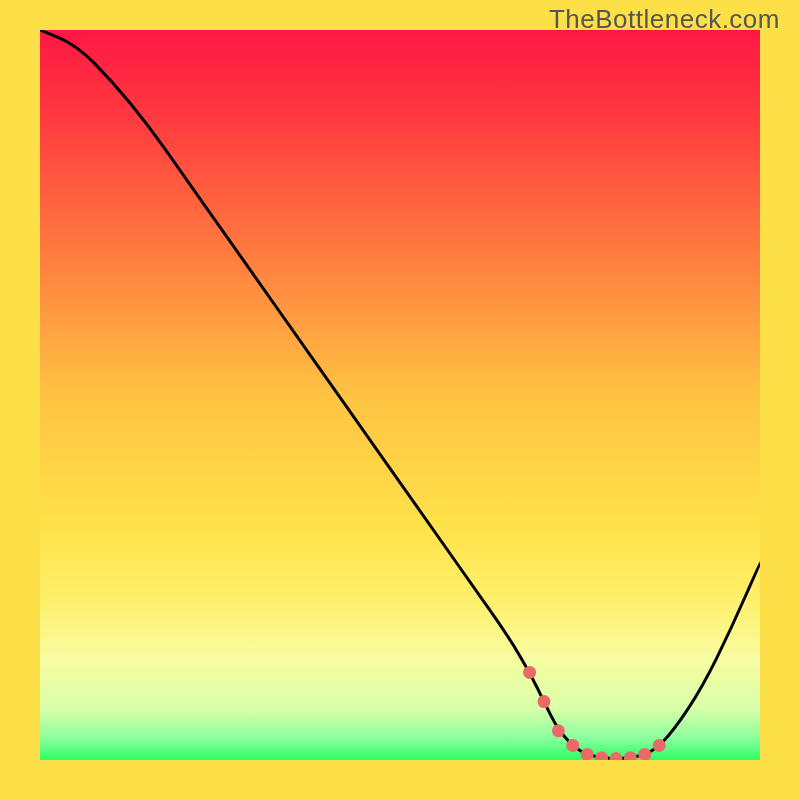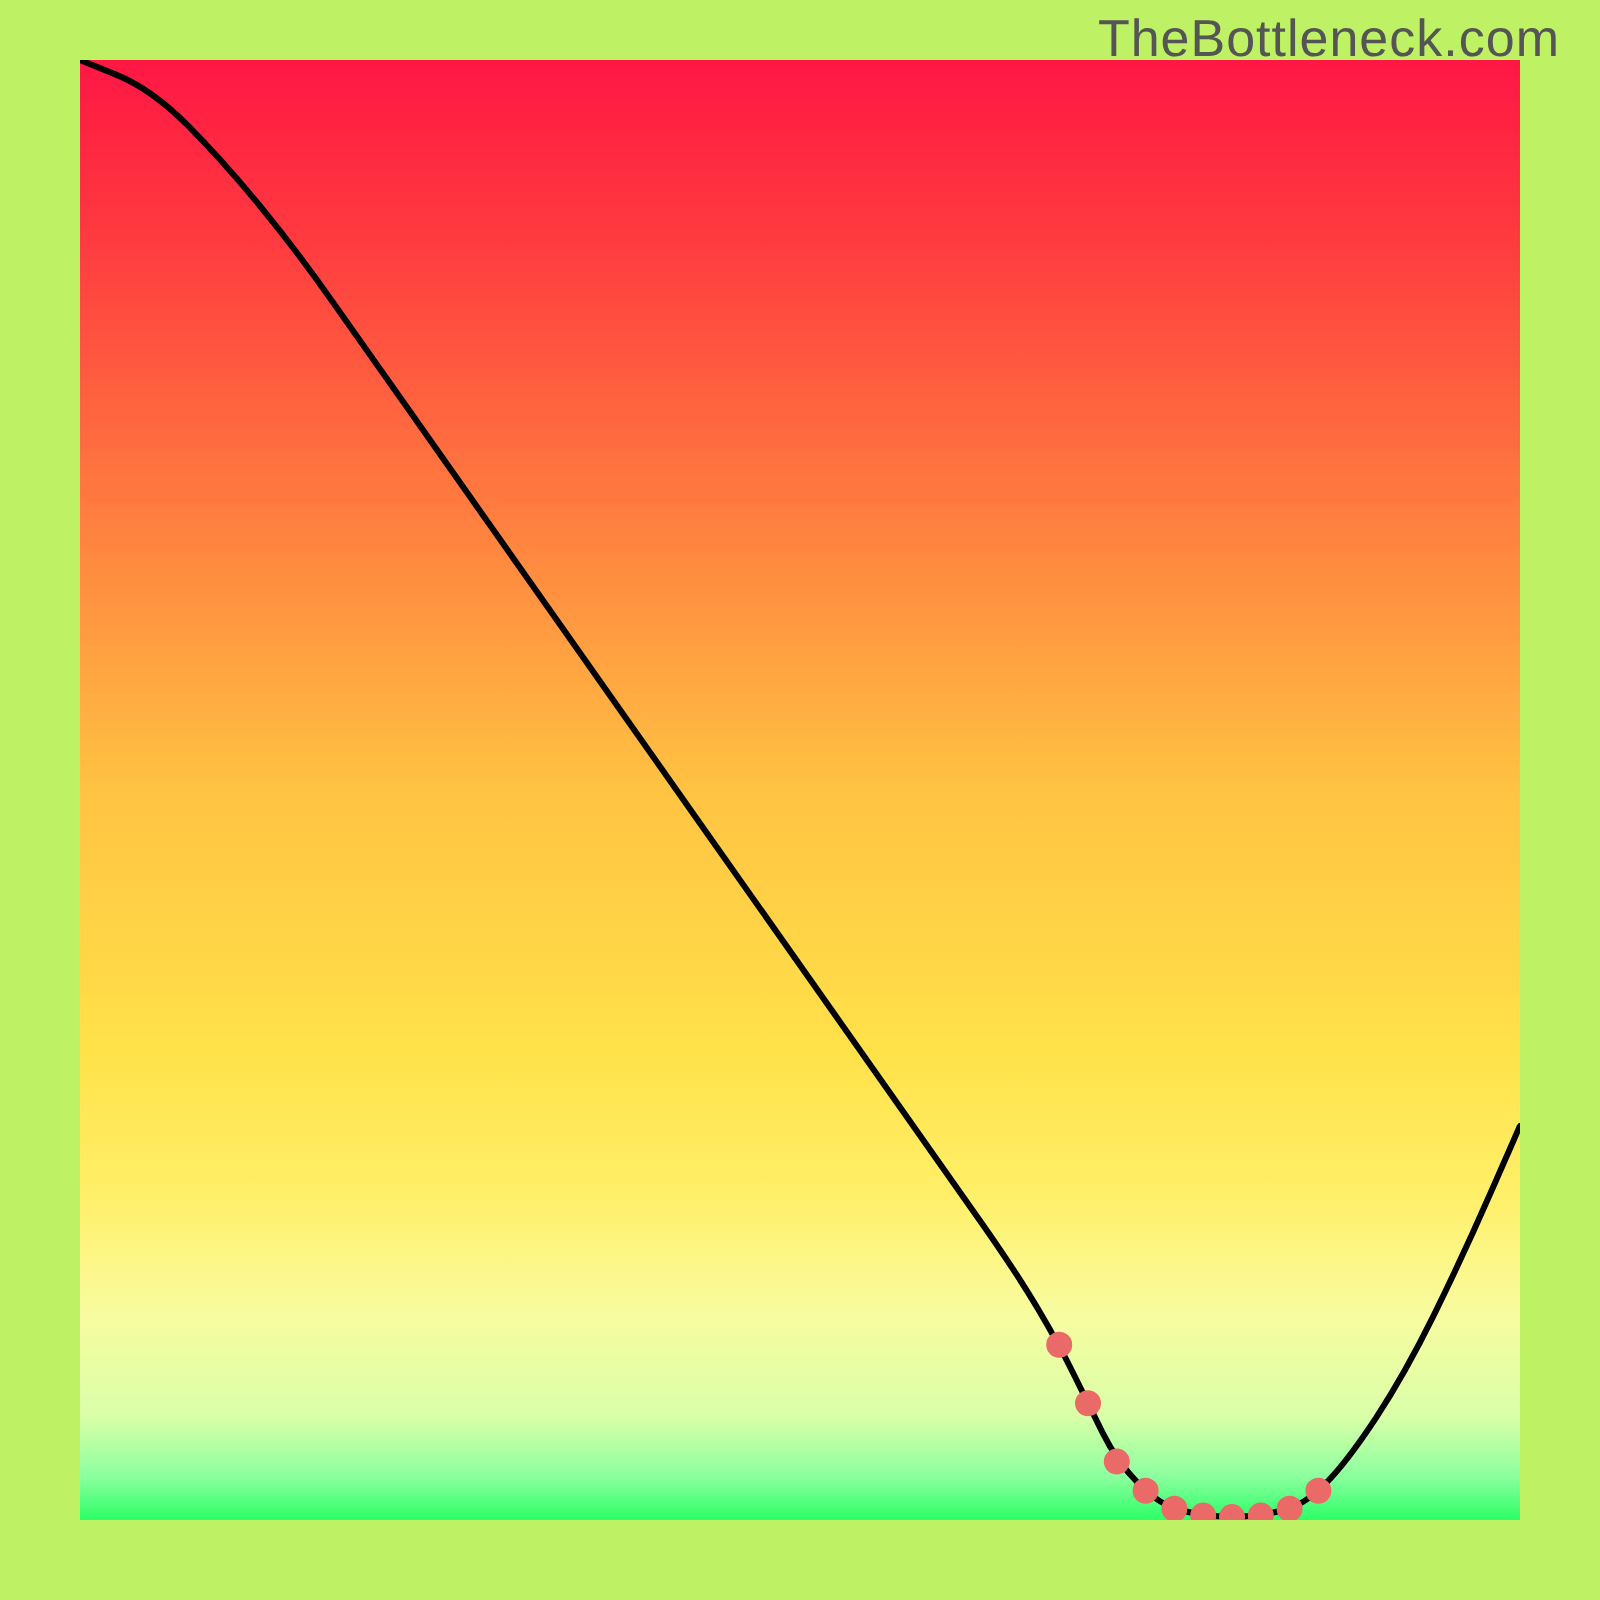--- a/index.html
+++ b/index.html
@@ -8,21 +8,21 @@
     background: #000;
     width: 800px;
     height: 800px;
     overflow: hidden;
     font-family: Arial, Helvetica, sans-serif;
   }
   .frame {
     position: relative;
     width: 800px;
     height: 800px;
-    background: #bef264;
+    background: #fde047;
   }
   .watermark {
     position: absolute;
     top: 4px;
     right: 20px;
     color: #555;
     font-size: 26px;
     font-weight: 500;
     letter-spacing: 0.5px;
     z-index: 5;

